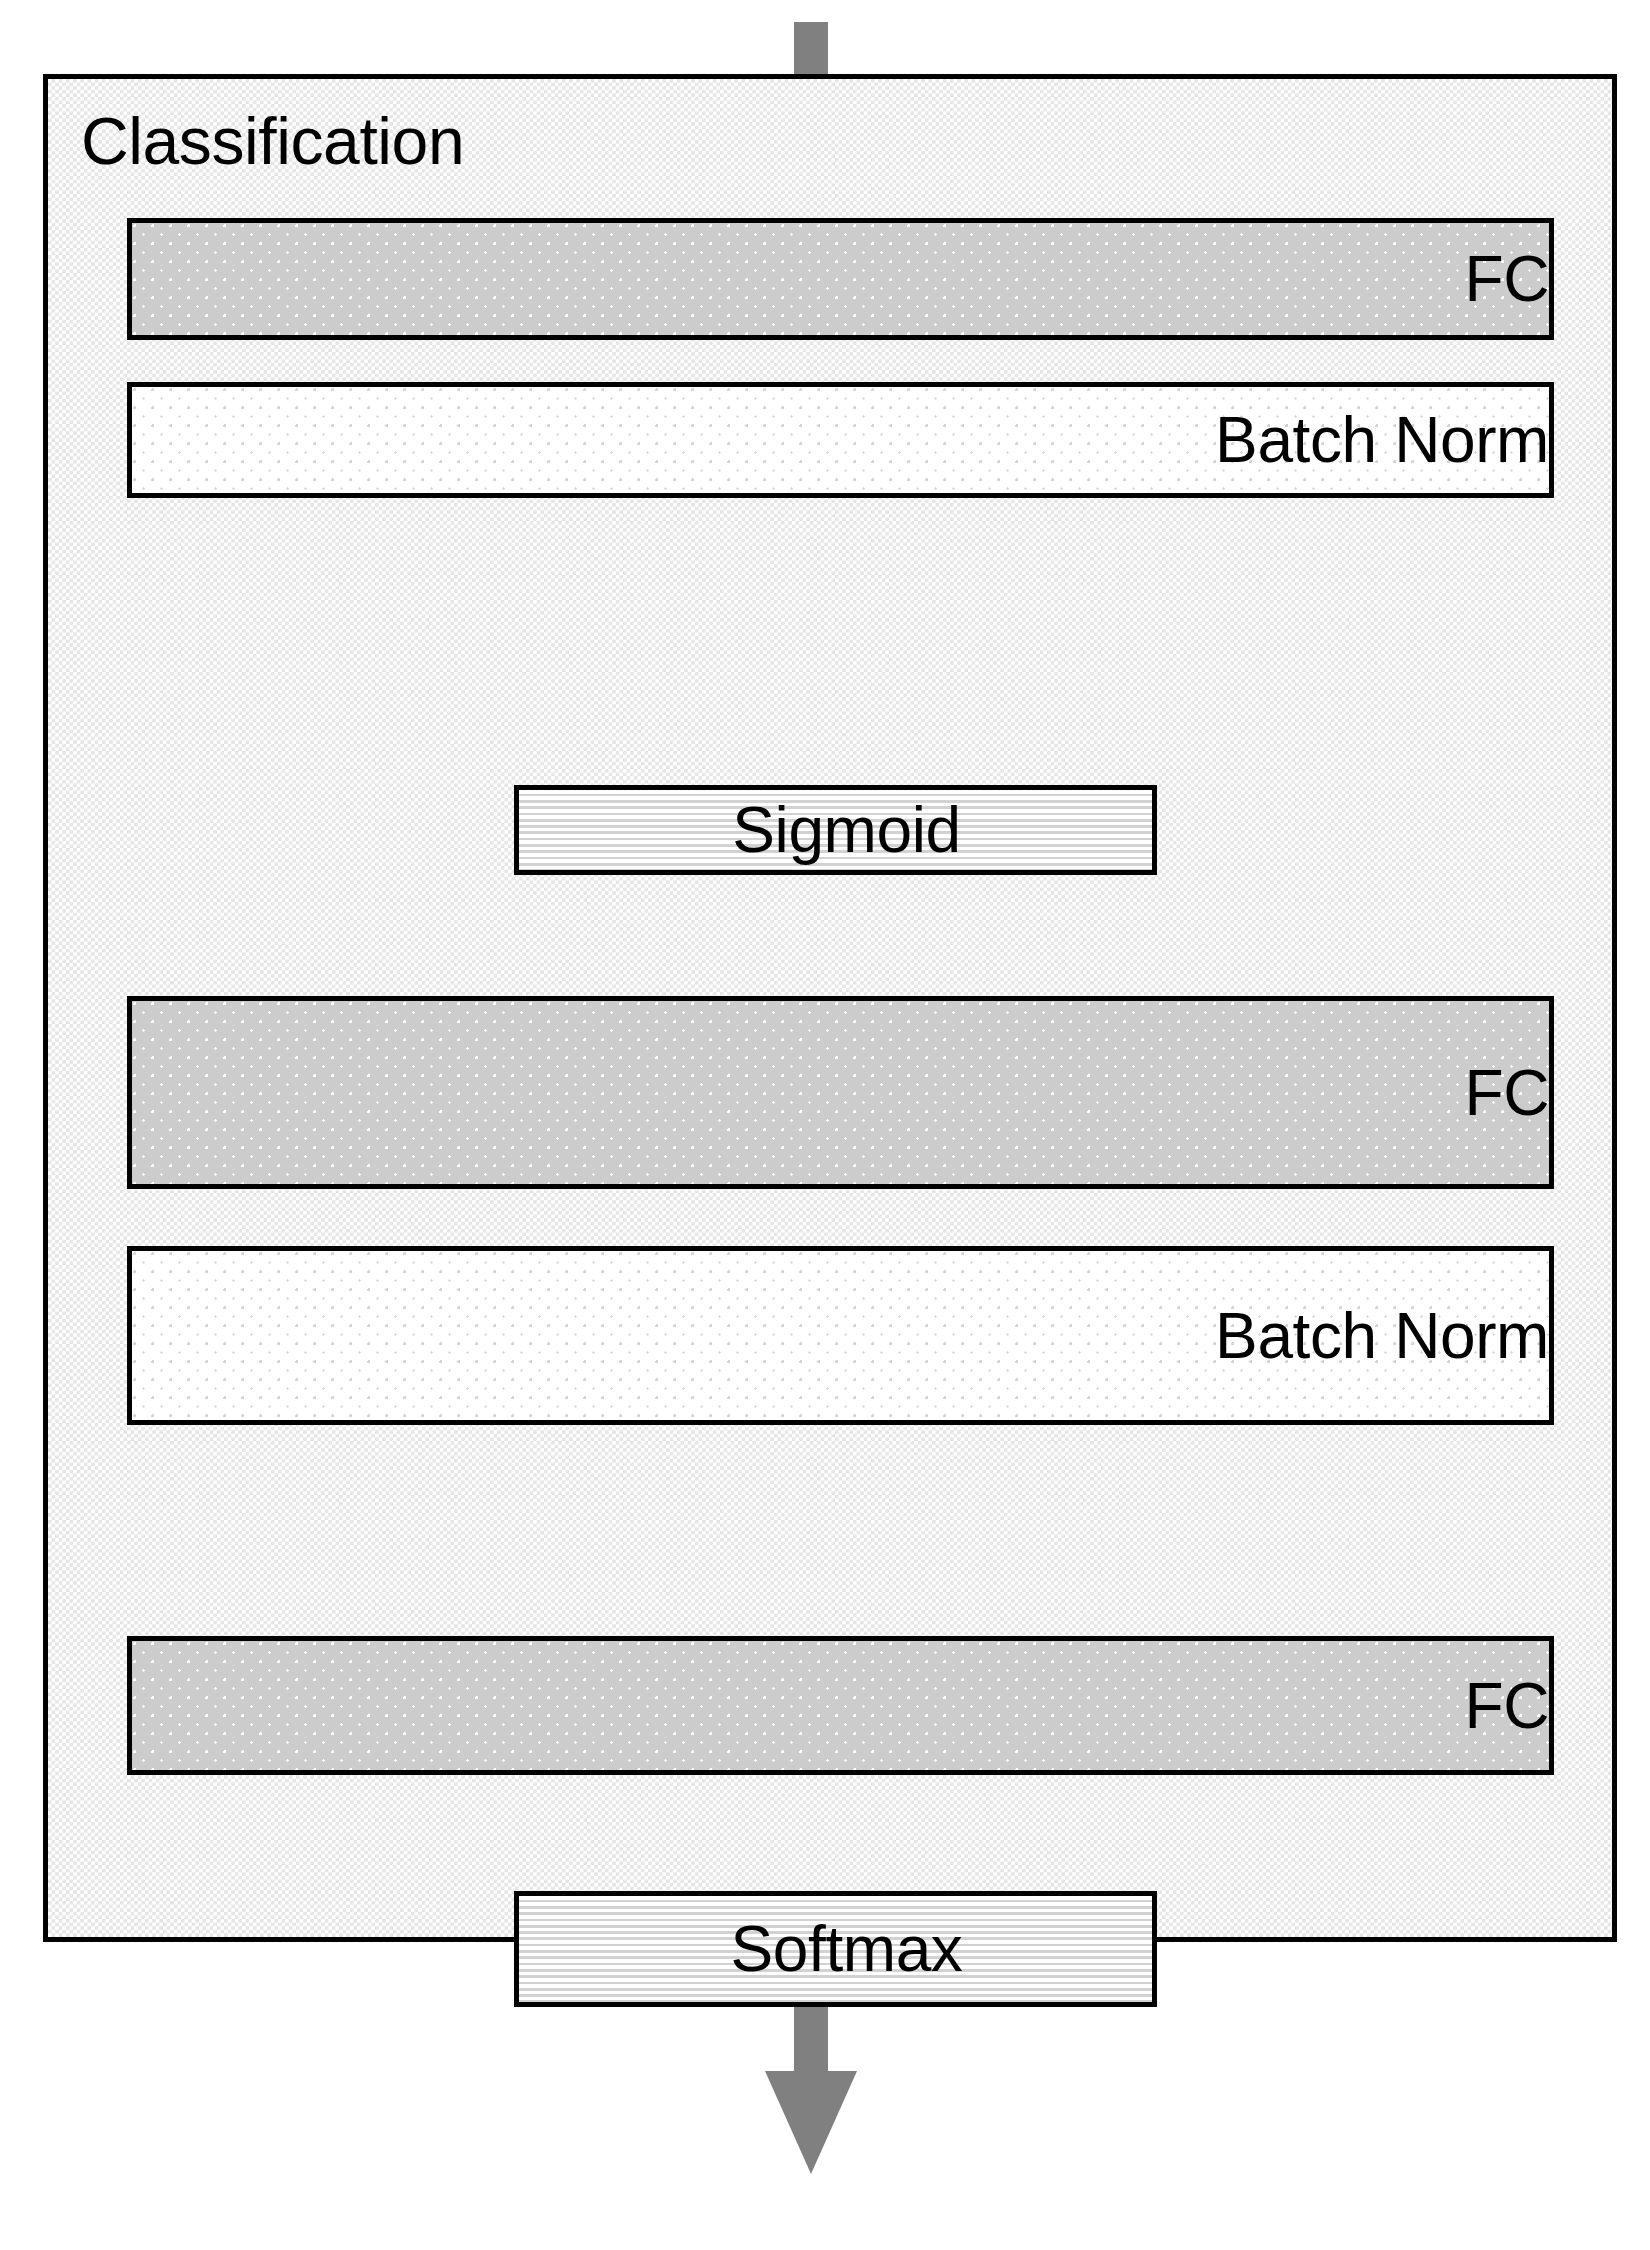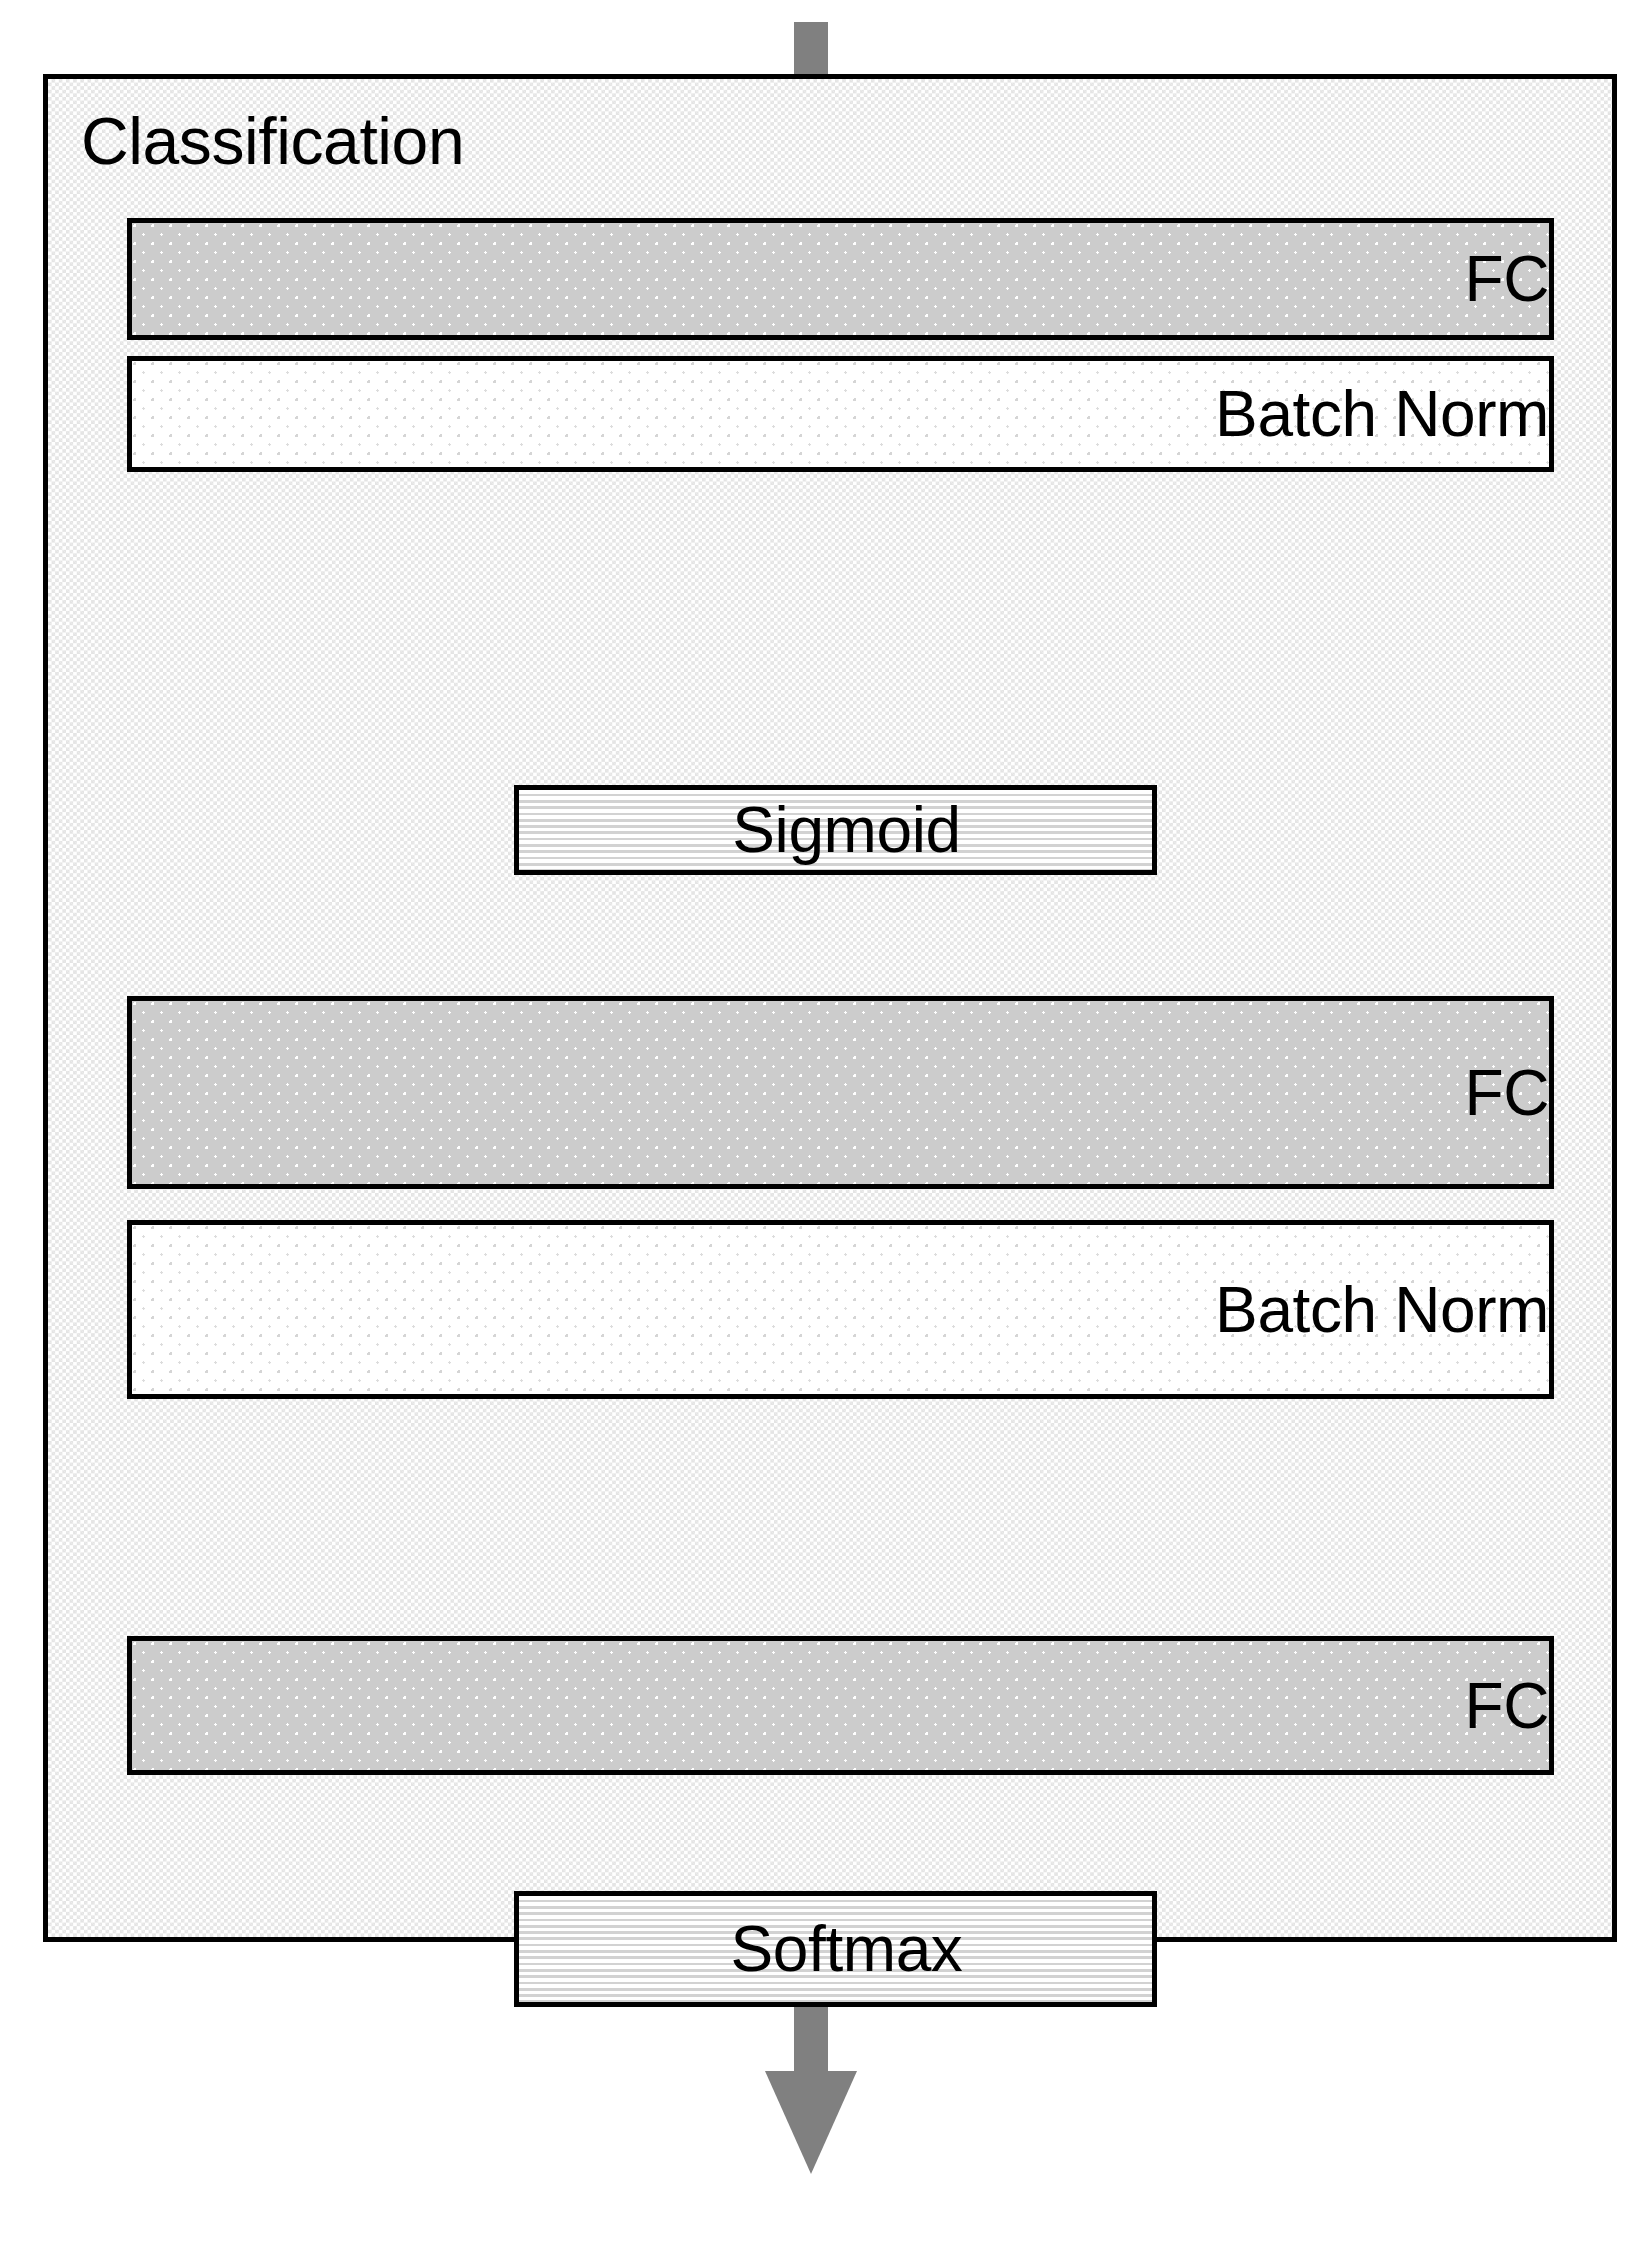--- a/index.html
+++ b/index.html
@@ -119,20 +119,21 @@
       radial-gradient(circle at 11.6px 11.6px, #ffffff 1.1px, transparent 1.3px);
     background-size: 18px 18px, 18px 18px;
   }
   
   .fill-bn {
     background-color: #ffffff;
     background-image:
       radial-gradient(circle at 2.7px 2.7px, #d5d5d5 1.5px, transparent 1.7px),
       radial-gradient(circle at 11.6px 11.6px, #dcdcdc 1.1px, transparent 1.3px);
     background-size: 18px 18px, 18px 18px;
+    margin-top: 26px;
   }
   
   .fill-act {
     background-color: #ffffff;
     background-image: repeating-linear-gradient(
       to bottom,
       #ffffff 0px, #ffffff 3.6px,
       #d2d2d2 3.6px, #d2d2d2 6.3px
     );
     padding-left: 22px;

